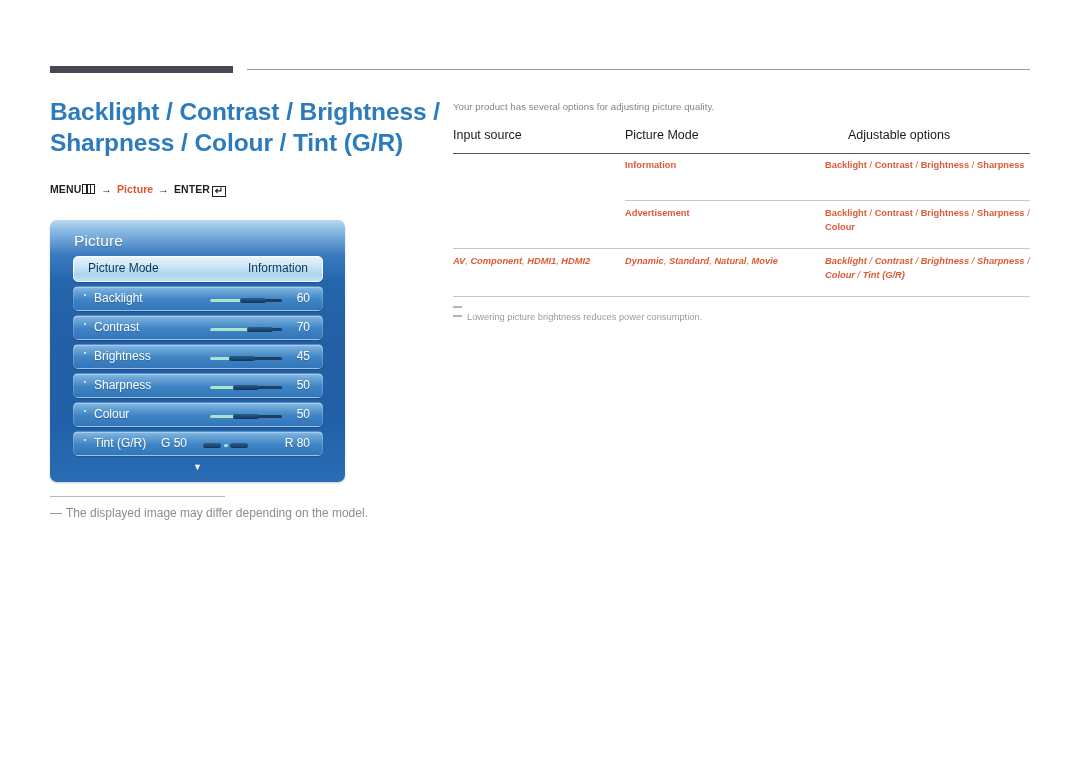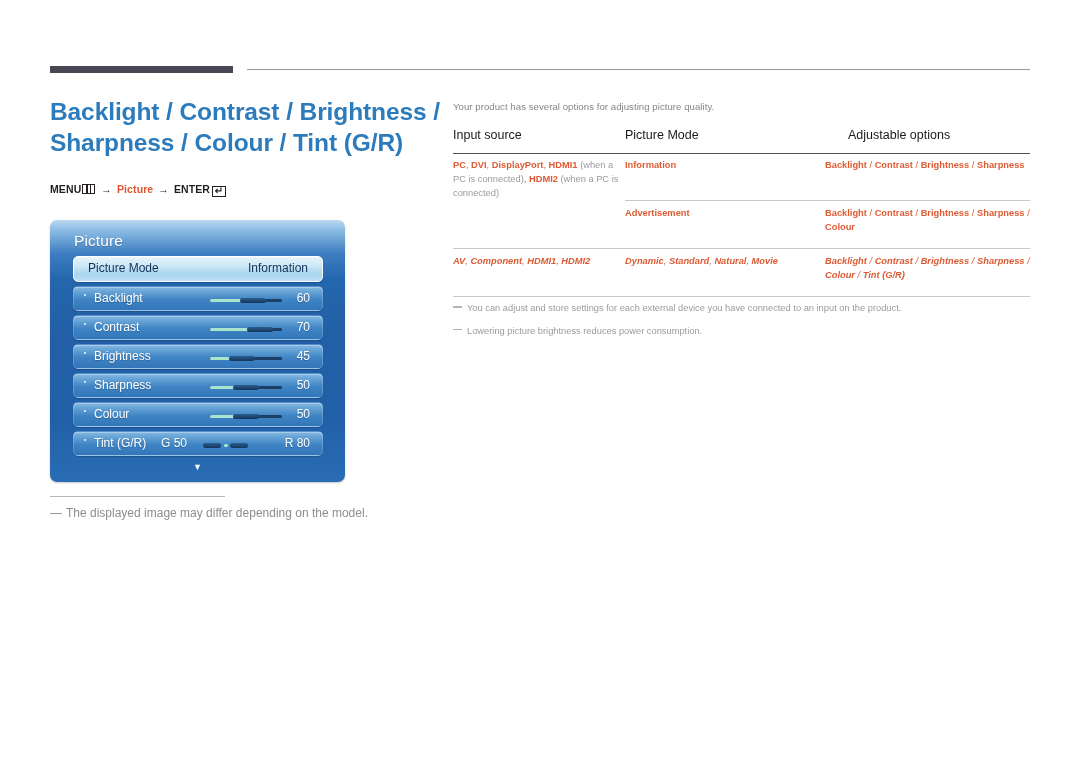--- a/index.html
+++ b/index.html
@@ -398,39 +398,38 @@
 
   <div class="table">
     <div class="thead">
       <div class="th col1">Input source</div>
       <div class="th col2">Picture Mode</div>
       <div class="th col3">Adjustable options</div>
     </div>
     <div class="hrule-dark"></div>
     <div id="table-body">
         <div class="trow" style="top: 30px; height: 48px;">
-          <div class="cell c1"><b>PC</b>, <b>DVI</b>, <b>DisplayPort</b>, <b>HDMI1</b> <span class="muted">(when a PC is connected)</span>, <b>HDMI2</b> <span class="muted">(when a PC is connected)</span></div>
           <div class="cell c2"><b>Information</b></div>
           <div class="cell c3"><b>Backlight</b> <span class="sep">/</span> <b>Contrast</b> <span class="sep">/</span> <b>Brightness</b> <span class="sep">/</span> <b>Sharpness</b></div>
         </div>
         <div class="hrule-light" style="top: 72px; left: 172px; width: 405px;"></div>
         <div class="trow" style="top: 78px; height: 48px;">
           <div class="cell c1"></div>
           <div class="cell c2"><b>Advertisement</b></div>
           <div class="cell c3"><b>Backlight</b> <span class="sep">/</span> <b>Contrast</b> <span class="sep">/</span> <b>Brightness</b> <span class="sep">/</span> <b>Sharpness</b> <span class="sep">/</span> <b>Colour</b></div>
         </div>
         <div class="hrule-light" style="top: 120px; left: 0px; width: 577px;"></div>
         <div class="trow" style="top: 126px; height: 46px; font-style: italic;">
           <div class="cell c1"><b>AV</b>, <b>Component</b>, <b>HDMI1</b>, <b>HDMI2</b></div>
           <div class="cell c2"><b>Dynamic</b>, <b>Standard</b>, <b>Natural</b>, <b>Movie</b></div>
           <div class="cell c3"><b>Backlight</b> <span class="sep">/</span> <b>Contrast</b> <span class="sep">/</span> <b>Brightness</b> <span class="sep">/</span> <b>Sharpness</b> <span class="sep">/</span> <b>Colour</b> <span class="sep">/</span> <b>Tint (G/R)</b></div>
         </div>
         <div class="hrule-light" style="top: 168px; left: 0px; width: 577px;"></div>
       </div>
   </div>
 
   <div class="notes" id="notes-list">
-      <div class="note"><span class="bdash"></span><span>You can adjust and store settings for each external device you have connected to an input on the product.</span></div>
+      <div class="note"><span class="bdash"></span></div>
       <div class="note"><span class="bdash"></span><span>Lowering picture brightness reduces power consumption.</span></div>
     </div>
 
   <div class="pagenum">100</div>
 </div>
 
 </body></html>

